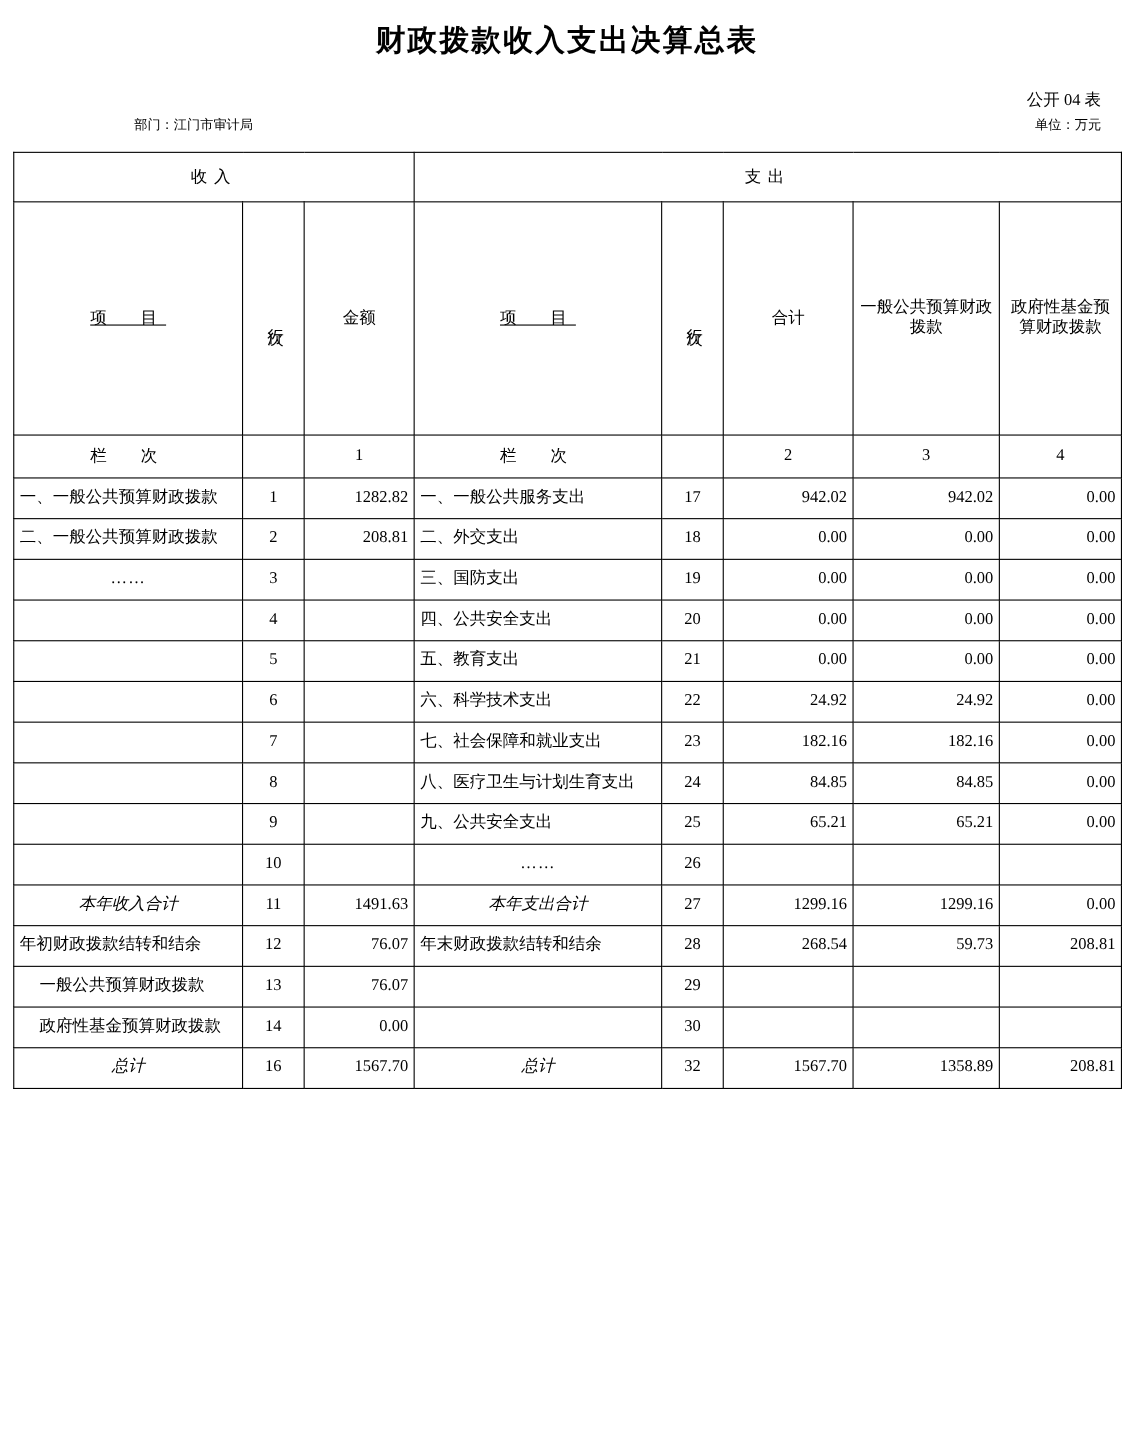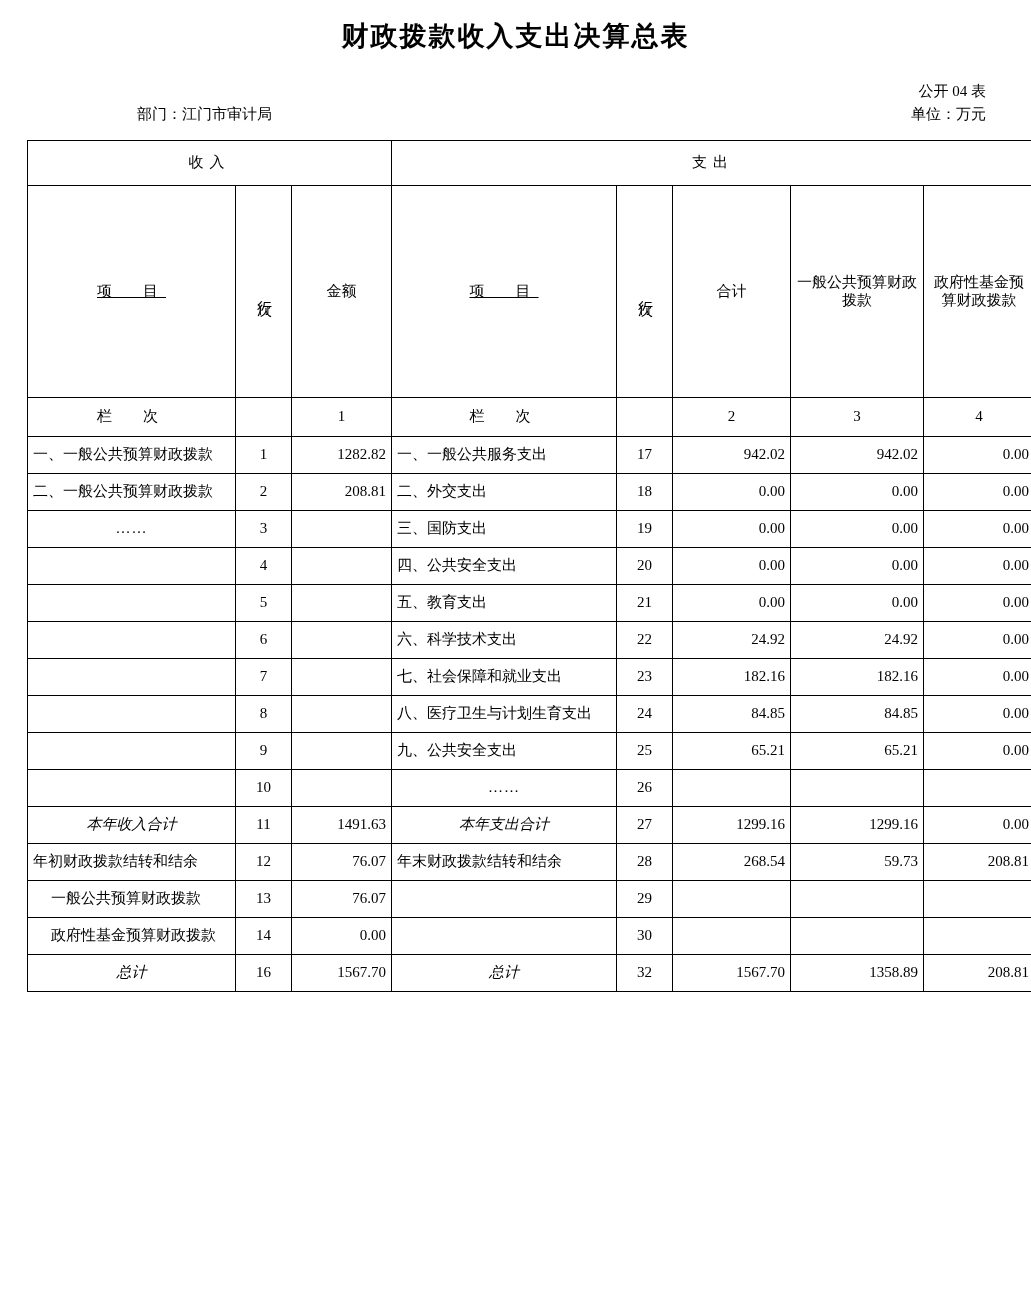--- a/index.html
+++ b/index.html
@@ -10,21 +10,21 @@
   body {
     width: 1031px;
     height: 1315px;
     font-family: "Liberation Serif", "DejaVu Serif", serif;
     color: #000000;
     position: relative;
   }
   .page {
     width: 1031px;
     box-sizing: border-box;
-    padding: 0 27px;
+    padding: 0 12px;
   }
   .doc-title {
     text-align: center;
     font-family: "Liberation Sans", "DejaVu Sans", sans-serif;
     font-weight: bold;
     font-size: 27px;
     letter-spacing: 2px;
     margin-top: 18px;
     margin-bottom: 0;
   }
@@ -34,21 +34,21 @@
     padding-right: 18px;
     margin-top: 26px;
     line-height: 1.5;
   }
   .meta-row {
     display: flex;
     justify-content: space-between;
     align-items: flex-end;
     margin-top: 2px;
     padding: 0 18px 0 110px;
-    font-size: 15px;
+    font-size: 12px;
   }
   table.main {
     border-collapse: collapse;
     width: 1007px;
     margin: 16px auto 0 auto;
     table-layout: fixed;
   }
   table.main td, table.main th {
     border: 1px solid #000000;
     font-weight: normal;

